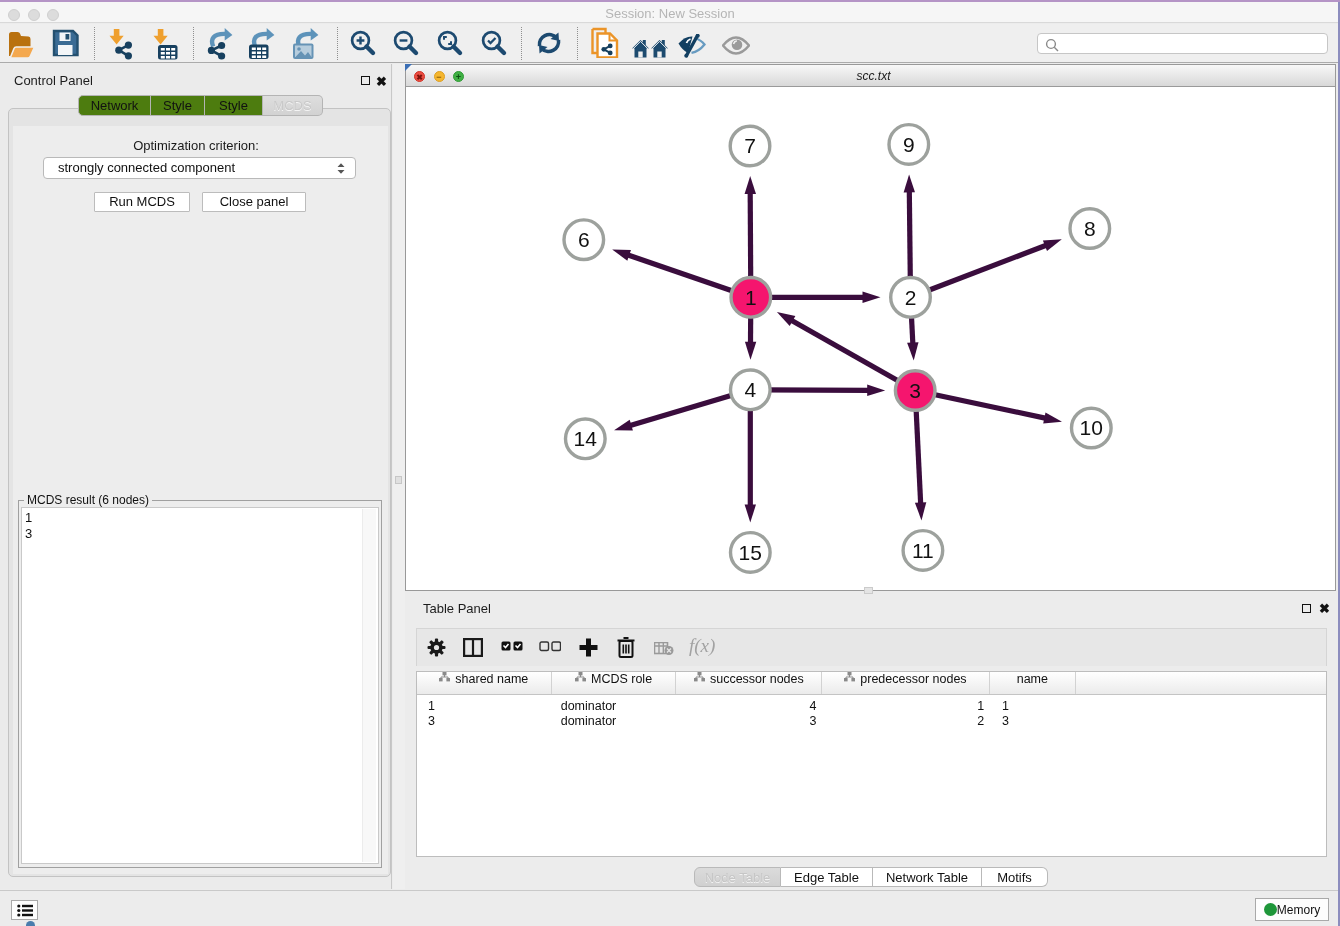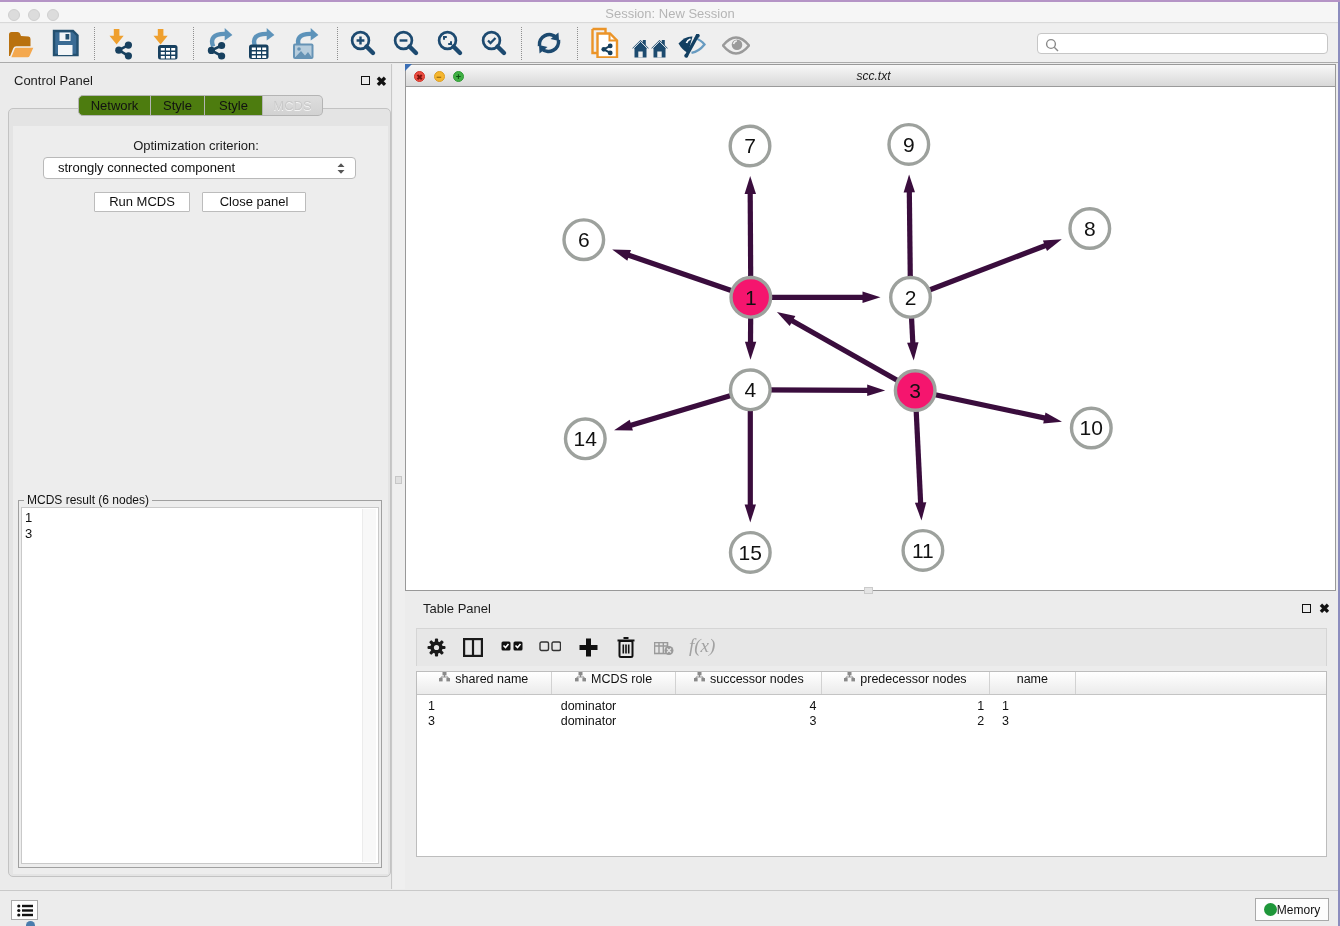--- a/index.html
+++ b/index.html
@@ -396,20 +396,26 @@
       <div class="tcell" style="left:585px;">1</div>
     </div>
     <div class="trow" style="top:41px;">
       <div class="tcell" style="left:11px;">3</div>
       <div class="tcell" style="left:143.7px;">dominator</div>
       <div class="tcell" style="left:259.5px;width:140px;text-align:right;">3</div>
       <div class="tcell" style="left:405.2px;width:162px;text-align:right;">2</div>
       <div class="tcell" style="left:585px;">3</div>
     </div>
   </div>
+  <div id="btabs">
+    <div class="btab first" style="width:87px;">Node Table</div>
+    <div class="btab" style="width:92px;">Edge Table</div>
+    <div class="btab" style="width:109px;">Network Table</div>
+    <div class="btab last" style="width:66px;">Motifs</div>
+  </div>
 </div>
 <div class="abs" style="left:864px;top:587px;width:9px;height:7px;background:#e4e4e4;border:1px solid #cbcbcb;"></div>
 <div class="abs" id="statusbar">
   <div id="listbtn">
       <svg style="position:absolute;left:5px;top:3px" width="16" height="13" viewBox="0 0 16 13">
     <g fill="#111">
           <circle cx="1.8" cy="2" r="1.6"></circle>
           <circle cx="1.8" cy="6.5" r="1.6"></circle>
           <circle cx="1.8" cy="11" r="1.6"></circle>
     <rect x="5" y="0.8" width="11" height="2.4"></rect>

